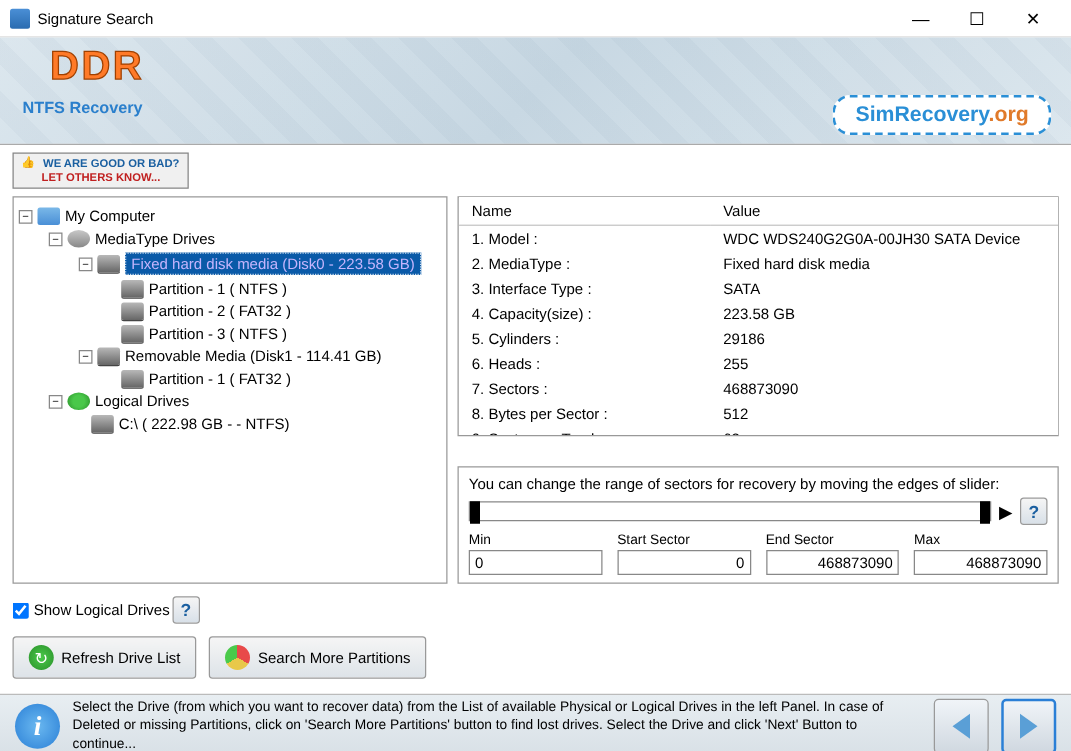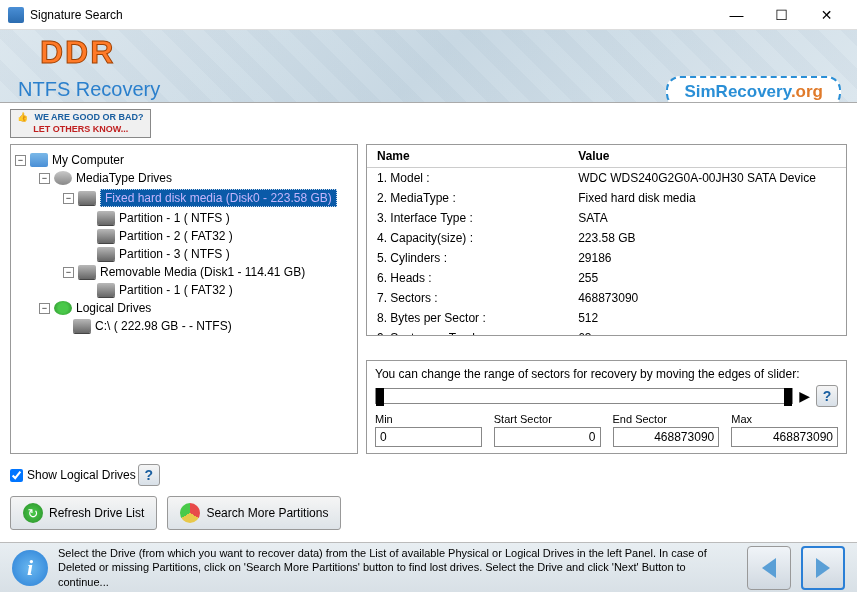--- a/index.html
+++ b/index.html
@@ -3,24 +3,24 @@
 <meta charset="utf-8">
 <style>
 * { box-sizing: border-box; margin: 0; padding: 0; font-family: Tahoma, Arial, sans-serif; }
 body { background: #fff; width: 857px; height: 601px; overflow: hidden; }
 
 .titlebar { height: 30px; background: #fff; border-bottom: 1px solid #ddd; display: flex; align-items: center; padding: 0 8px; }
 .titlebar-icon { width: 16px; height: 16px; margin-right: 6px; background: linear-gradient(#4a8fd6,#2b6cb0); border-radius: 2px; }
 .titlebar-text { font-size: 12px; flex: 1; }
 .win-btn { width: 45px; height: 30px; display: flex; align-items: center; justify-content: center; font-size: 14px; font-family: Arial; cursor: pointer; }
 
-.header-banner { height: 73px; background: linear-gradient(135deg, #d8e4ec, #c2d4e0, #d8e4ec); position: relative; overflow: hidden; border-bottom: 1px solid #aaa; }
+.header-banner { height: 86px; background: linear-gradient(135deg, #d8e4ec, #c2d4e0, #d8e4ec); position: relative; overflow: hidden; border-bottom: 1px solid #aaa; }
 .header-banner::before { content: ''; position: absolute; inset: 0; background: repeating-linear-gradient(45deg, rgba(255,255,255,0.1) 0 15px, rgba(200,210,220,0.15) 15px 30px); }
 .ddr-logo { position: absolute; top: 4px; left: 40px; font-family: Impact, Arial Black, sans-serif; font-size: 32px; font-weight: bold; color: #ff7a28; letter-spacing: 2px; -webkit-text-stroke: 1px #a04000; }
-.ntfs-text { position: absolute; top: 48px; left: 18px; font-size: 20px; color: #2a7fcc; font-weight: normal; }
+.ntfs-text { position: absolute; top: 48px; left: 18px; font-size: 13px; color: #2a7fcc; font-weight: bold; }
 .sim-badge { position: absolute; right: 16px; top: 46px; background: #fff; border: 2px dashed #2a8fd6; border-radius: 14px; padding: 4px 16px; font-size: 17px; font-weight: bold; }
 .sim-badge .s1 { color: #2a8fd6; } .sim-badge .s2 { color: #e07a2a; }
 
 .content-area { padding: 6px 10px 10px 10px; height: calc(601px - 30px - 82px - 50px); }
 
 .feedback-bar { margin-bottom: 6px; }
 .feedback-btn { display: inline-block; border: 1px solid #888; background: #f0f0f0; padding: 2px 6px; font-size: 9px; font-family: 'Courier New', monospace; font-weight: bold; cursor: pointer; }
 .feedback-btn .l1 { color: #1a5fa0; } .feedback-btn .l2 { color: #c02020; }
 .thumb-icon { display: inline-block; width: 12px; height: 12px; vertical-align: middle; color: #1a5fa0; }
 
@@ -31,21 +31,21 @@
 .tree { font-size: 12px; }
 .tree-node { display: flex; align-items: center; padding: 2px 0; cursor: pointer; white-space: nowrap; }
 .tree-toggle { width: 11px; height: 11px; border: 1px solid #888; display: inline-flex; align-items: center; justify-content: center; font-size: 9px; line-height: 1; margin-right: 4px; cursor: pointer; background: #fff; color: #000; }
 .node-icon { width: 18px; height: 14px; margin-right: 4px; display: inline-block; flex-shrink: 0; }
 .icon-computer { background: linear-gradient(#7ab8e8,#4a8fd6); border-radius: 2px; }
 .icon-phys { background: linear-gradient(#c8c8c8,#888); border-radius: 50%; }
 .icon-disk { background: linear-gradient(#b8b8b8,#666); border-radius: 2px; box-shadow: 0 1px 0 #444; }
 .icon-logical { background: radial-gradient(circle, #4ac84a 40%, #2a8f2a); border-radius: 50%; }
 
 .prop-table { width: 100%; border-collapse: collapse; font-size: 12px; }
-.prop-table th { text-align: left; padding: 4px 10px; font-weight: bold; background: #fff; border-bottom: 1px solid #ccc; }
+.prop-table th { text-align: left; padding: 4px 10px; font-weight: normal; background: #fff; border-bottom: 1px solid #ccc; }
 .prop-table td { padding: 3px 10px; }
 .prop-table td:first-child { width: 42%; }
 
 .lower-left { display: flex; align-items: center; gap: 2px; margin-top: 10px; }
 .checkbox-wrap { display: flex; align-items: center; gap: 4px; font-size: 12px; }
 .help-btn { width: 22px; height: 22px; border: 1px solid #999; background: linear-gradient(#f5f5f5,#d8e0e8); display: inline-flex; align-items: center; justify-content: center; color: #1a5fa0; font-weight: bold; font-size: 14px; cursor: pointer; border-radius: 3px; }
 
 .btn-row { display: flex; gap: 10px; margin-top: 10px; }
 .big-btn { border: 1px solid #999; background: linear-gradient(#f5f5f5,#dde3e8); padding: 6px 12px; font-size: 12px; display: flex; align-items: center; gap: 6px; cursor: pointer; border-radius: 3px; }
 .btn-icon { width: 20px; height: 20px; border-radius: 50%; }

